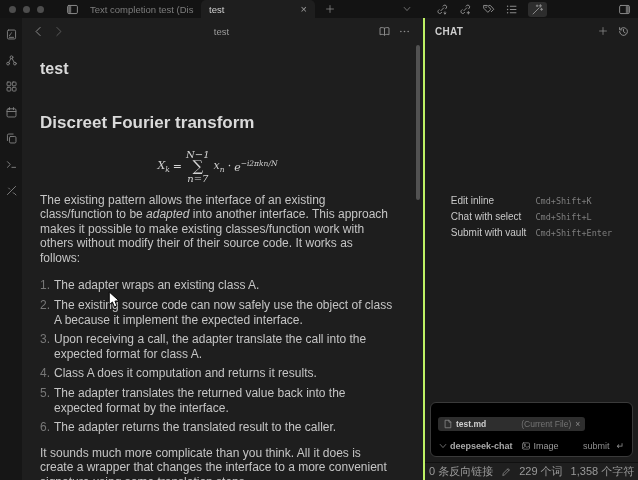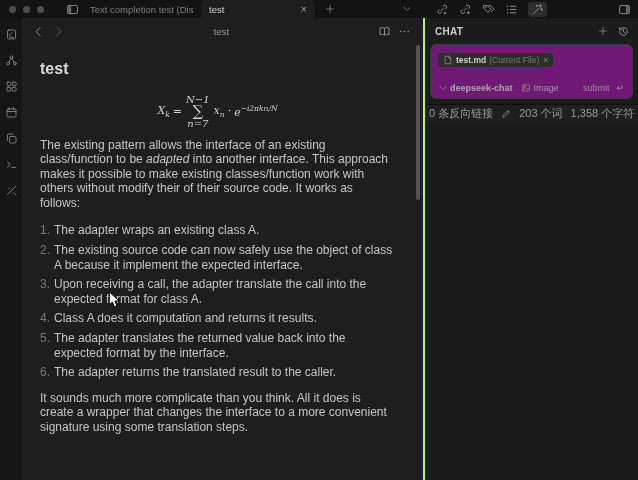--- a/index.html
+++ b/index.html
@@ -61,24 +61,24 @@
   .scroll-thumb { position:absolute; right:1px; top:27px; width:4px; height:155px; background:#525252; border-radius:2px; }
   
   .rightcol { position:absolute; top:18px; left:423px; right:0; bottom:0; background:#1c1c1c; border-left:2px solid #bef264; display:flex; flex-direction:column; }
   .panel-header { height:26px; display:flex; align-items:center; padding:0 8px 0 10px; }
   .panel-title { font-size:10px; font-weight:bold; color:#cdcdcd; letter-spacing:.3px; }
   .ph-icons { margin-left:auto; display:flex; gap:9px; align-items:center; }
   .chat-empty { flex:1; }
   .shortcuts { margin:151px auto 0; display:grid; grid-template-columns:auto auto; column-gap:9px; row-gap:5px; width:fit-content; }
   .sc-label { font-size:10px; color:#c9c9c9; }
   .sc-keys { font-family:"DejaVu Sans Mono", monospace; font-size:8.5px; color:#7e7e7e; align-self:center; }
-  .chat-input { margin:0 5px 5px; height:55px; background:#701a75; border:1px solid #3a3a3a; border-radius:6px; position:relative; padding:6px 7px; }
+  .chat-input { margin:0 5px 5px; height:55px; background:#000000; border:1px solid #3a3a3a; border-radius:6px; position:relative; padding:12px 7px; }
   .chip { display:inline-flex; align-items:center; gap:3px; background:#2e2e2e; border-radius:3px; padding:2px 5px; font-size:8.5px; color:#cfcfcf; }
   .chip .b { font-weight:bold; }
-  .chip .dim { color:#757575; }
+  .chip .dim { color:#757575;margin-left:32px; }
   .chip .x { color:#8a8a8a; margin-left:1px; }
   .ci-bottom { position:absolute; left:7px; right:8px; bottom:5px; display:flex; align-items:center; gap:4px; font-size:9px; color:#9c9c9c; }
   .model-sel { display:flex; align-items:center; gap:2px; font-weight:bold; color:#a8a8a8; }
   .img-btn { display:flex; align-items:center; gap:3px; margin-left:4px; }
   .ci-submit { margin-left:auto; color:#8f8f8f; display:flex; align-items:center; gap:7px; }
   .statusbar { height:18px; background:#1f1f1f; border-top:1px solid #101010; display:flex; align-items:center; gap:8px; padding:0 5px 0 4px; font-size:11px; color:#9a9a9a; white-space:nowrap; }
   .statusbar .item { flex:0 0 auto; }
   .statusbar .grow { flex:1; }
   
   .cursor { position:absolute; left:108px; top:291px; width:12px; height:18px; z-index:9; pointer-events:none; }
@@ -239,20 +239,21 @@
             <circle class="f" cx="3.5" cy="8" r="1"></circle>
             <circle class="f" cx="8" cy="8" r="1"></circle>
             <circle class="f" cx="12.5" cy="8" r="1"></circle>
           </svg>
       </span>
     </div>
   </div>
 
   <div class="content">
     <h1 class="inline-title">test</h1>
+    <h2 class="h-big h1sp">Discreet Fourier transform</h2>
 
     <div class="formula-wrap">
       <span class="formula">
         <span><span>X</span><sub>k</sub></span>
         <span class="mo">=</span>
         <span class="sum">
           <span class="sum-top">N−1</span>
           <span class="sum-sigma">∑</span>
           <span class="sum-bot">n=7</span>
         </span>
@@ -309,20 +310,30 @@
       <span class="tb-icon-btn">
         <svg class="ic" viewBox="0 0 16 16">
             <path d="M3.2 8 a4.8 4.8 0 1 0 1.4 -3.4"></path>
             <path d="M3.2 3.2 V6 H6"></path>
             <path d="M8 5.5 V8.2 L10 9.6"></path>
           </svg>
       </span>
     </span>
   </div>
 
+  <div class="chat-empty">
+    <div class="shortcuts">
+      <span class="sc-label">Edit inline</span>
+      <span class="sc-keys">Cmd+Shift+K</span>
+      <span class="sc-label">Chat with select</span>
+      <span class="sc-keys">Cmd+Shift+L</span>
+      <span class="sc-label">Submit with vault</span>
+      <span class="sc-keys">Cmd+Shift+Enter</span>
+    </div>
+  </div>
 
   <div class="chat-input">
     <span class="chip">
       <svg class="ic sm" viewBox="0 0 16 16">
           <path d="M4 2 H9.5 L12.5 5 V14 H4 Z"></path>
           <path d="M9.5 2 V5 H12.5"></path>
         </svg>
       <span class="b">test.md</span>
       <span class="dim">(Current File)</span>
       <span class="x">×</span>
@@ -350,21 +361,21 @@
   </div>
 
   <div class="statusbar">
     <span class="item">0 条反向链接</span>
     <span class="item tb-icon-btn">
       <svg class="ic sm" viewBox="0 0 16 16">
           <path d="M3 13 L3.8 10 L11.3 2.5 L13.5 4.7 L6 12.2 Z"></path>
           <path d="M10.3 3.5 L12.5 5.7"></path>
         </svg>
     </span>
-    <span class="item">203 个词</span>
+    <span class="item">229 个词</span>
     <span class="item">1,358 个字符</span>
     <span class="grow"></span>
     <span class="item">autocomplete: Idle</span>
   </div>
 </div>
 
 <svg class="cursor" viewBox="0 0 12 19">
   <path d="M1 1 L1 14.5 L4.4 11.6 L6.4 16.8 L9 15.7 L7 10.7 L11.2 10.3 Z" fill="#ffffff" stroke="#000000" stroke-width="1"></path>
 </svg>
 

